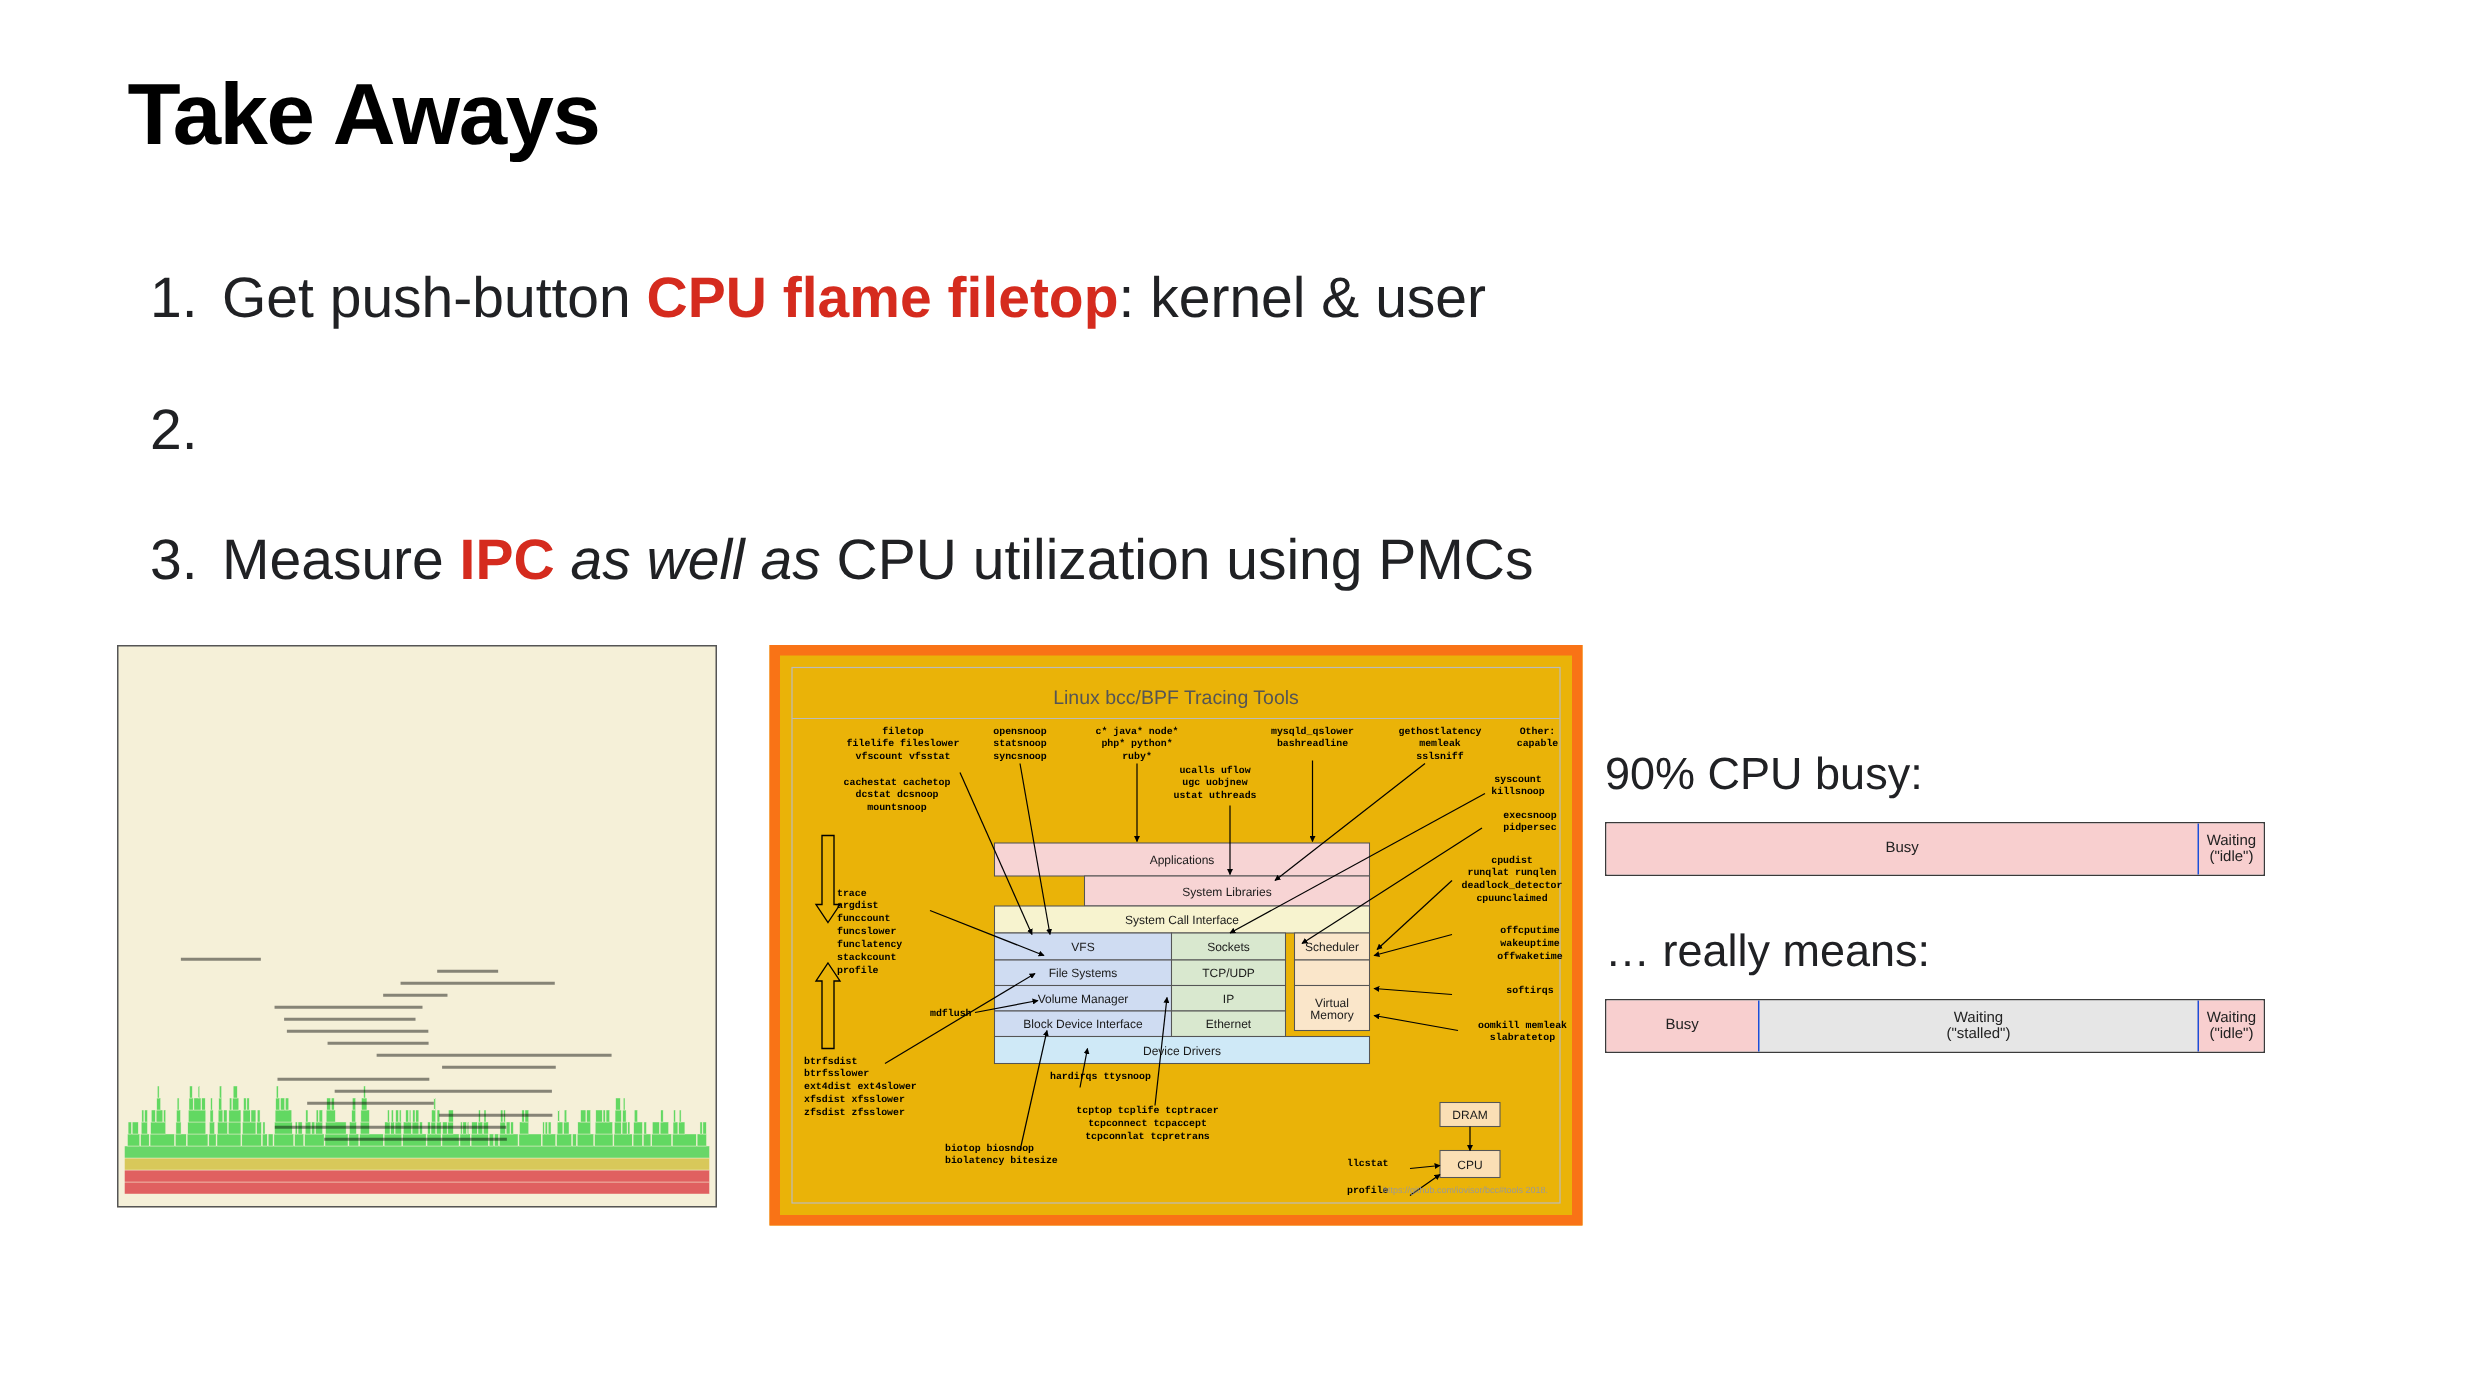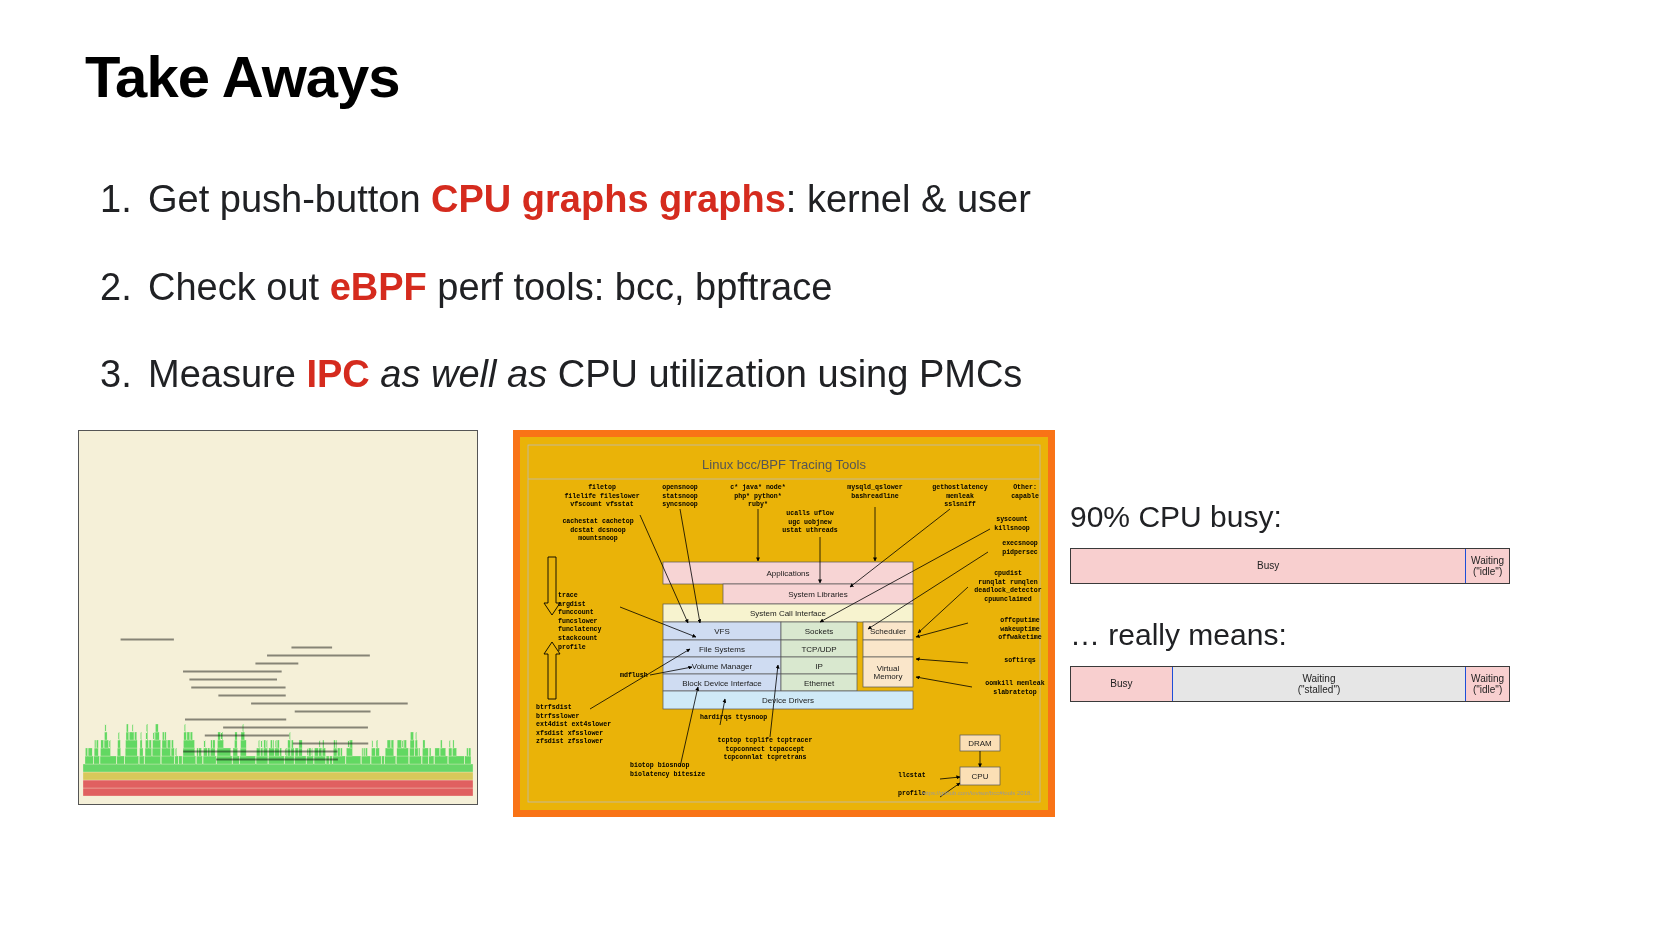--- a/index.html
+++ b/index.html
@@ -66,25 +66,24 @@
   .seg small{display:block;font-size:10px;}
 </style>
 </head>
 <body>
 
 <div id="slide-title">Take Aways</div>
 
 <div id="takeaway-list">
     <div class="takeaway-item">
       <span class="item-number">1.</span>
-      <span><span>Get push-button </span><span class="hl">CPU graphs graphs</span><span>: kernel &amp; user</span></span>
+      <span><span>Get push-button </span><span class="hl">CPU flame filetop</span><span>: kernel &amp; user</span></span>
     </div>
     <div class="takeaway-item">
       <span class="item-number">2.</span>
-      <span><span>Check out </span><span class="hl">eBPF</span><span> perf tools: bcc, bpftrace</span></span>
     </div>
     <div class="takeaway-item">
       <span class="item-number">3.</span>
       <span><span>Measure </span><span class="hl">IPC</span><span class="ital"> as well as </span><span>CPU utilization using PMCs</span></span>
     </div>
   </div>
 
 <div id="flame-graph-panel">
   <svg id="flame-canvas" viewBox="0 0 398 373" preserveAspectRatio="none">
       <rect x="4" y="357" width="390" height="8" fill="#e06060" stroke="#f5f0d8" stroke-width="0.3"></rect>

